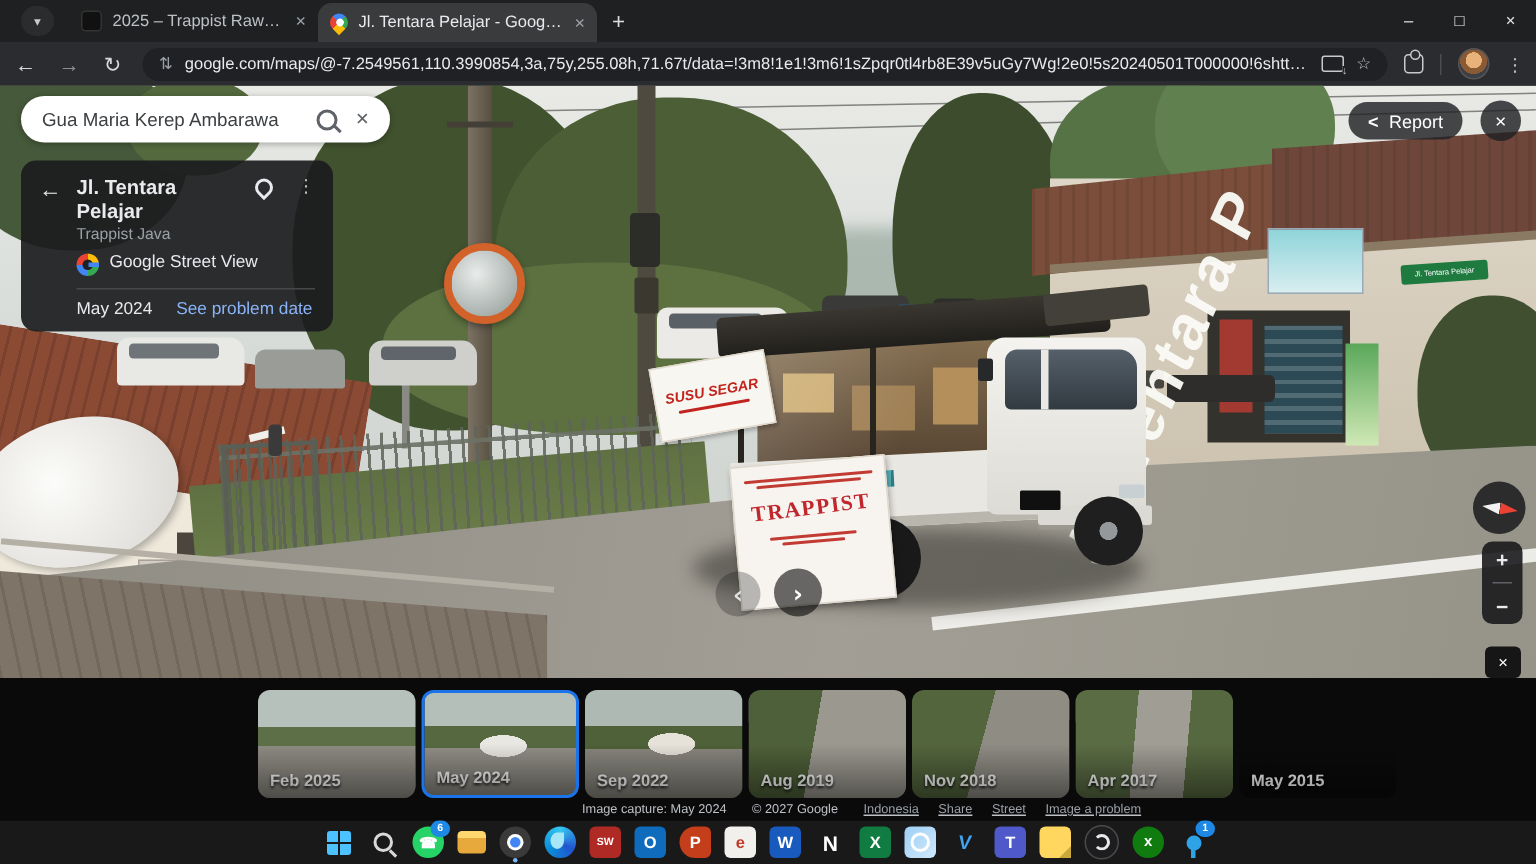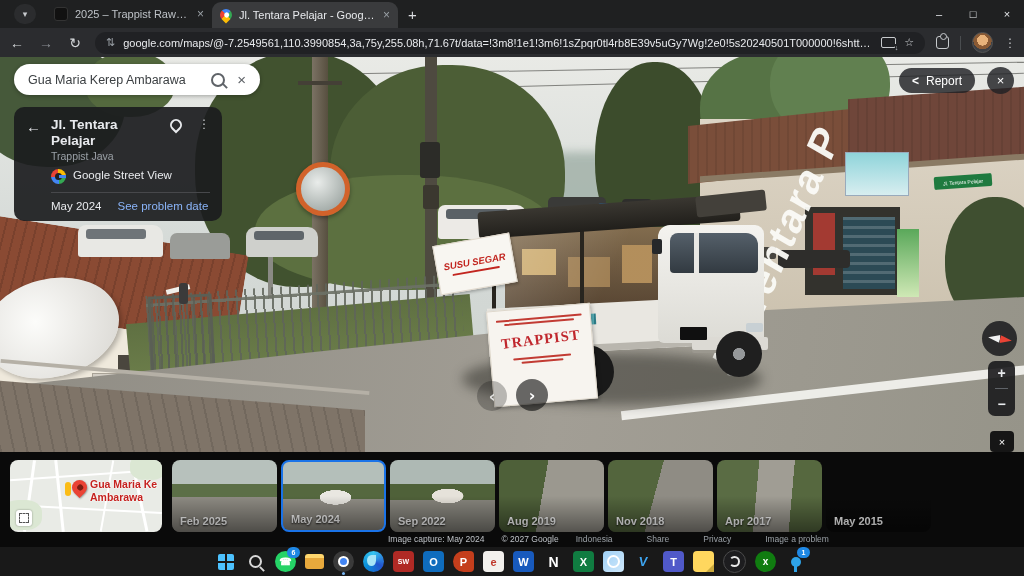--- a/index.html
+++ b/index.html
@@ -353,39 +353,20 @@
       </span>
   </div>
   <div id="zoomctl">
     <span>+</span>
     <span class="zd"></span>
     <span>−</span>
   </div>
   <div id="tlclose">×</div>
 
   <div id="timeline">
-    <div id="minimap">
-      <div class="mroad" style="left:18px;top:0;width:3px;height:72px;transform:rotate(8deg);"></div>
-      <div class="mroad" style="left:48px;top:0;width:3px;height:72px;transform:rotate(-6deg);"></div>
-      <div class="mroad" style="left:96px;top:0;width:2px;height:72px;transform:rotate(10deg);"></div>
-      <div class="mroad" style="left:128px;top:0;width:3px;height:72px;transform:rotate(-12deg);"></div>
-      <div class="mroad" style="left:0;top:14px;width:152px;height:2px;transform:rotate(-4deg);"></div>
-      <div class="mroad" style="left:0;top:48px;width:152px;height:2px;transform:rotate(3deg);"></div>
-      <div class="mgreen" style="left:-8px;top:40px;width:40px;height:30px;"></div>
-      <div class="mgreen" style="left:120px;top:-6px;width:36px;height:26px;"></div>
-      <div class="pegman"></div>
-      <div class="pin"></div>
-      <div class="mlabel">
-        <div>Gua Maria Ke</div>
-        <div>Ambarawa</div>
-      </div>
-      <div class="expand">
-          <i></i>
-        </div>
-    </div>
     <div id="tstrip">
         <div class="thumb t1">
           <span class="thumb-label">Feb 2025</span>
         </div>
         <div class="thumb t2 selected">
           <span class="thumb-label">May 2024</span>
         </div>
         <div class="thumb t3">
           <span class="thumb-label">Sep 2022</span>
         </div>
@@ -398,24 +379,24 @@
         <div class="thumb t6">
           <span class="thumb-label">Apr 2017</span>
         </div>
         <div class="thumb t7">
           <span class="thumb-label">May 2015</span>
         </div>
       </div>
     <div id="footer">
       <span>Image capture: May 2024</span>
       <span>© 2027 Google</span>
-      <span id="footer-links" style="display:flex;gap:34px;">
+      <span id="footer-links" style="display:flex;gap:13px;text-decoration:underline;">
           <span class="flink">Indonesia</span>
           <span class="flink">Share</span>
-          <span class="flink">Privacy</span>
+          <span class="flink">Street</span>
           <span class="flink">Image a problem</span>
         </span>
     </div>
   </div>
 </div>
 
 <div id="taskbar">
   <div id="tbicons">
       <span class="tbi icon-start"></span>
       <span class="tbi icon-search"></span>

